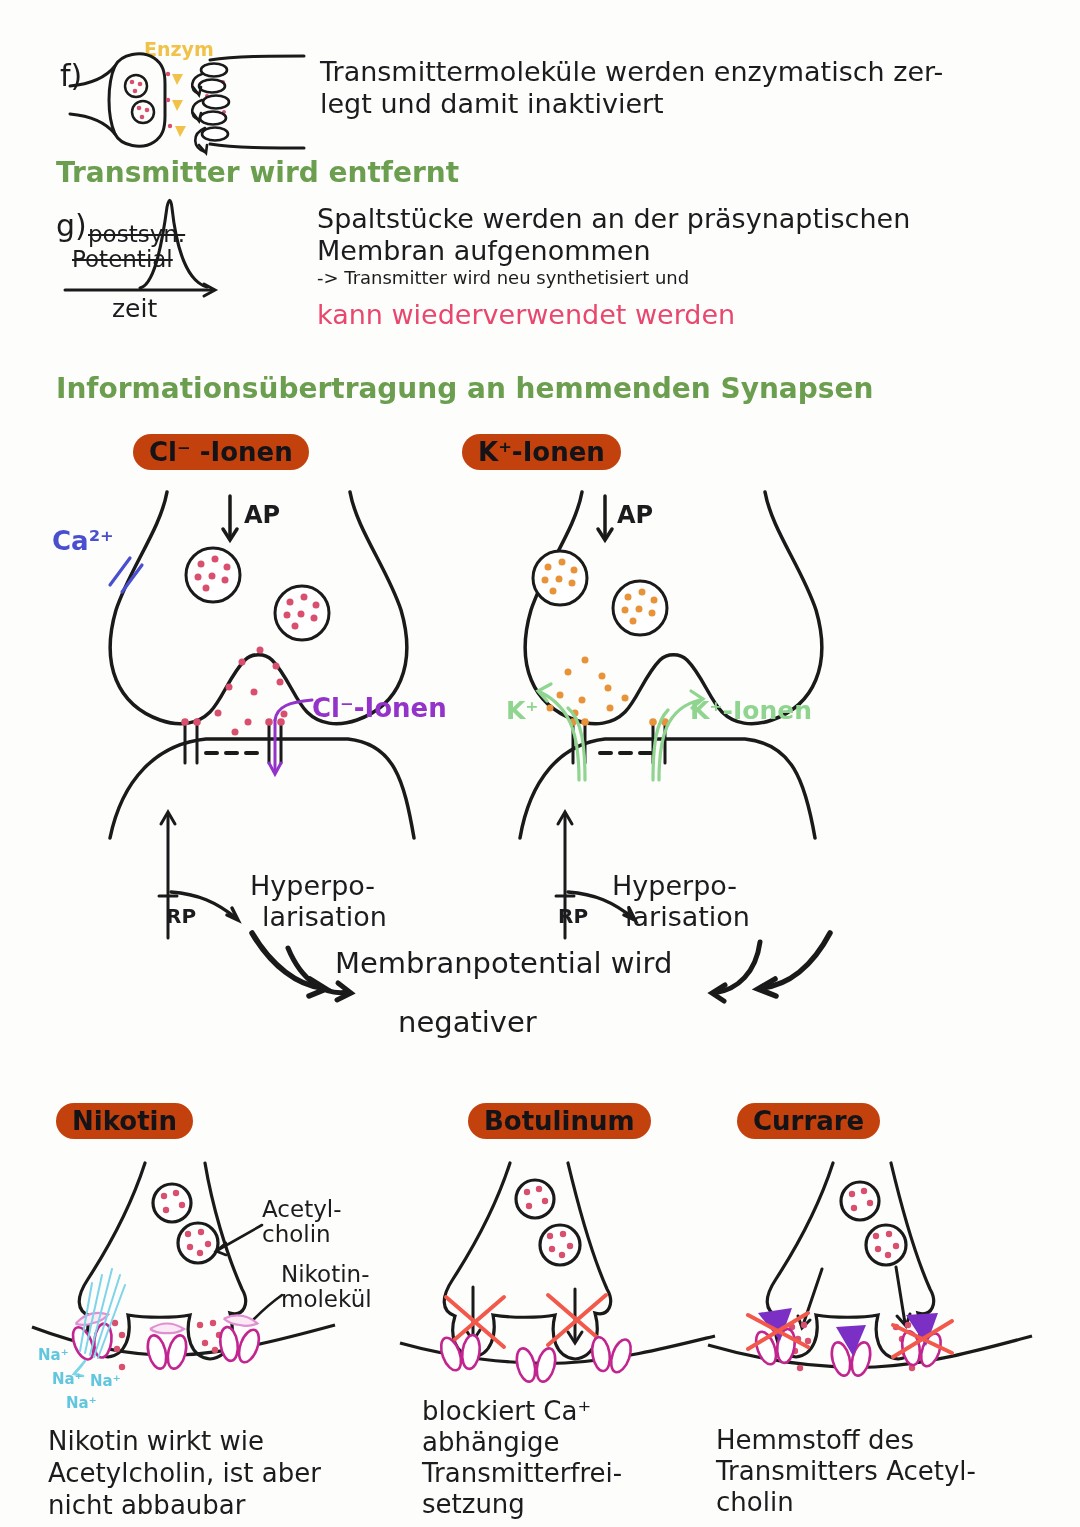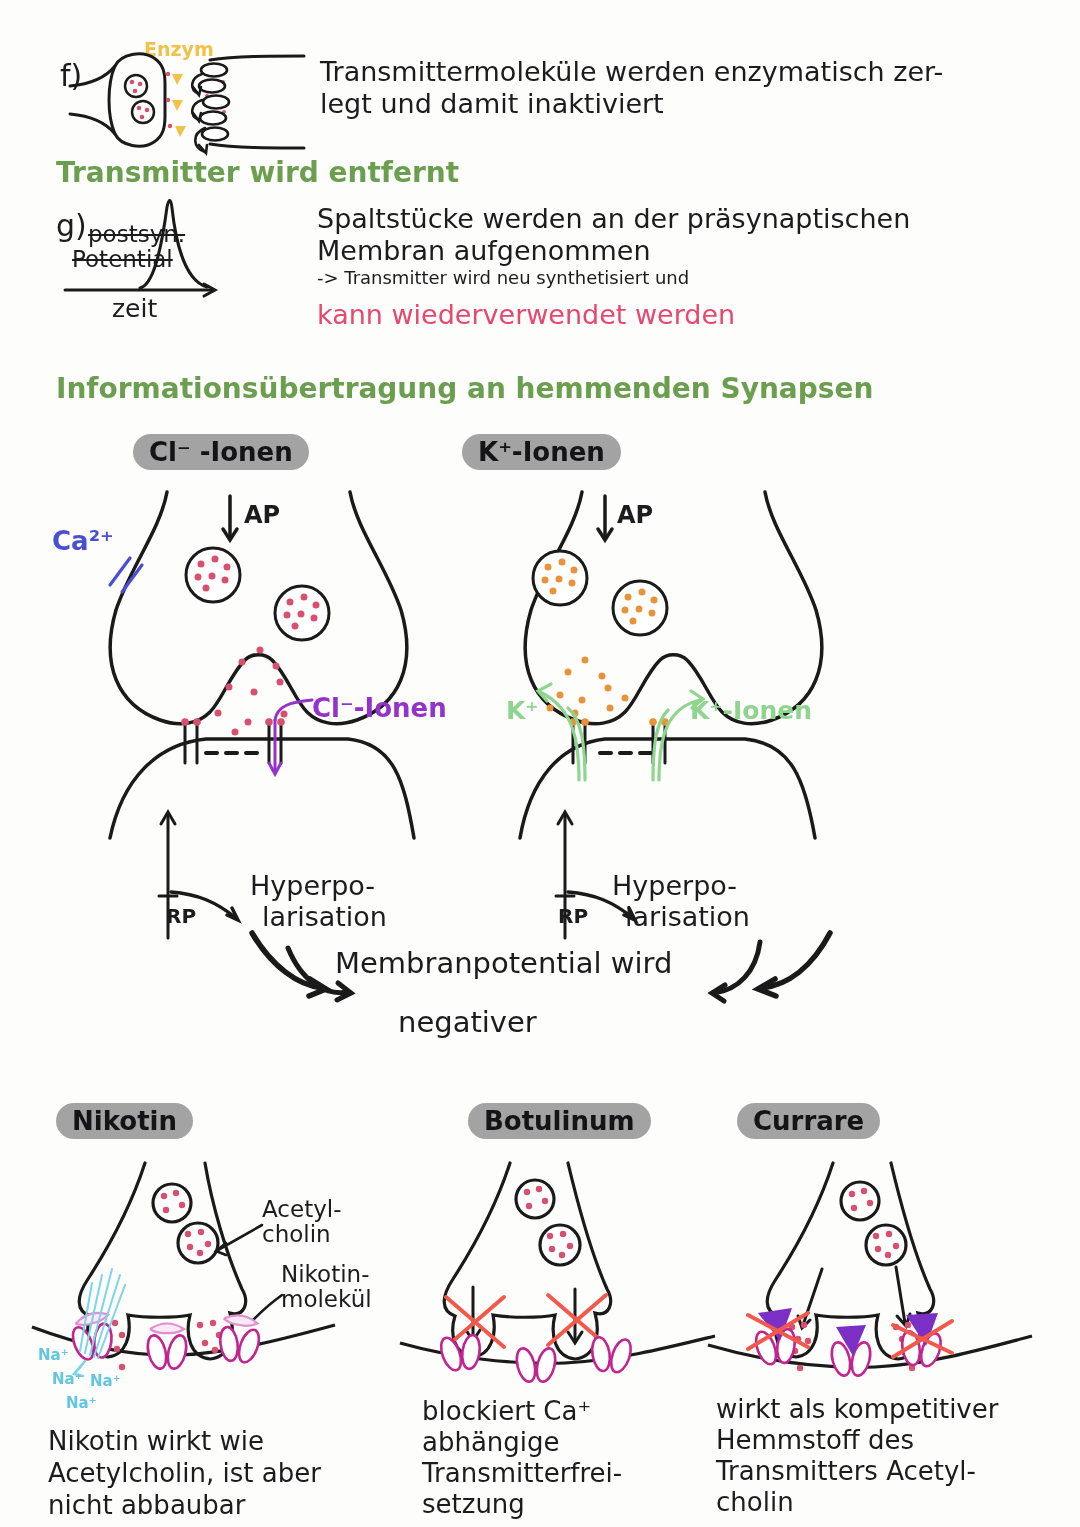--- a/index.html
+++ b/index.html
@@ -1,20 +1,20 @@
 <!DOCTYPE html>
 <html><head>
 <meta charset="utf-8">
 <style>
   html,body{margin:0;padding:0;background:#fdfdfc;}
   .page{position:relative;width:1080px;height:1527px;background:#fdfdfc;overflow:hidden;
         font-family:"DejaVu Sans",sans-serif;color:#1c1c1e;}
   .t{position:absolute;white-space:nowrap;line-height:1.05;color:#1c1c1e;}
   .green{color:#6b9e4e;font-weight:bold;}
-  .pill{position:absolute;background:#a3a3a3;border-radius:20px;padding:3px 16px;
+  .pill{position:absolute;background:#c2410c;border-radius:20px;padding:3px 16px;
         font-size:26px;font-weight:600;color:#141418;white-space:nowrap;}
   .pink{color:#e8476e;}
   .purple{color:#9333c9;font-weight:600;}
   .blue{color:#4a4fd0;font-weight:600;}
   .lgreen{color:#8fd48f;font-weight:600;}
   .cyan{color:#62c6de;font-weight:700;}
   .yellow{color:#f0c24a;font-weight:bold;}
   .strike{text-decoration:line-through;}
   svg{position:absolute;overflow:visible;}
   svg path,svg line,svg circle,svg ellipse,svg polyline{vector-effect:none;}
@@ -416,21 +416,20 @@
 
   <div class="t" style="left:48px;top:1428px;font-size:26px;">Nikotin wirkt wie</div>
   <div class="t" style="left:48px;top:1460px;font-size:26px;">Acetylcholin, ist aber</div>
   <div class="t" style="left:48px;top:1492px;font-size:26px;">nicht abbaubar</div>
 
   <div class="t" style="left:422px;top:1398px;font-size:26px;">blockiert Ca⁺</div>
   <div class="t" style="left:422px;top:1429px;font-size:26px;">abhängige</div>
   <div class="t" style="left:422px;top:1460px;font-size:26px;">Transmitterfrei-</div>
   <div class="t" style="left:422px;top:1491px;font-size:26px;">setzung</div>
 
-  <div class="t" style="left:716px;top:1396px;font-size:26px;">wirkt als kompetitiver</div>
   <div class="t" style="left:716px;top:1427px;font-size:26px;">Hemmstoff des</div>
   <div class="t" style="left:716px;top:1458px;font-size:26px;">Transmitters Acetyl-</div>
   <div class="t" style="left:716px;top:1489px;font-size:26px;">cholin</div>
 
   <svg style="left:140px;top:925px;" width="800" height="115" viewBox="0 0 800 115">
     <g stroke="#1a1a1a" stroke-width="5.5" fill="none" stroke-linecap="round">
       <path d="M112,8 C132,42 158,60 182,63"></path>
       <path d="M170,54 L186,64 L169,71"></path>
       <path d="M690,8 C672,42 648,60 622,63"></path>
       <path d="M635,54 L618,64 L636,71"></path>

